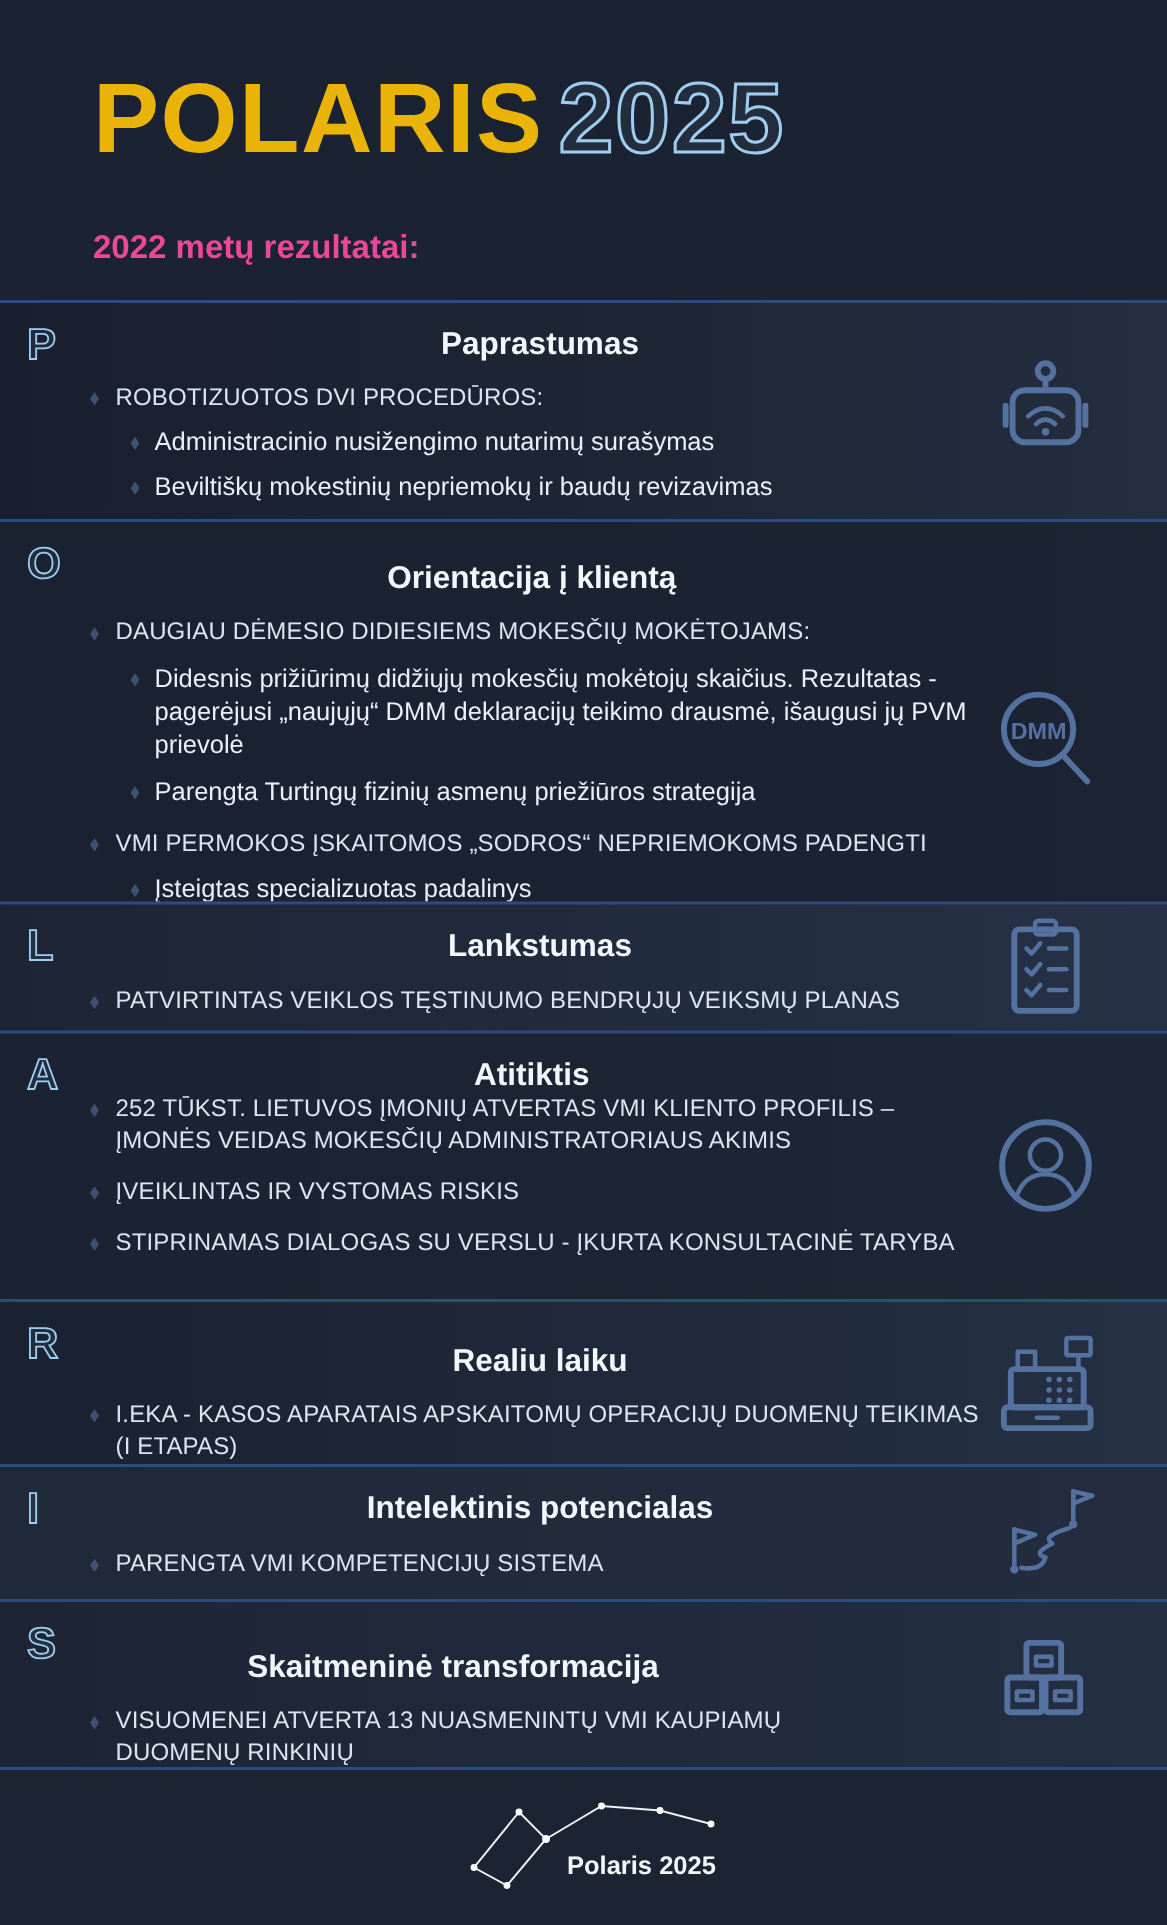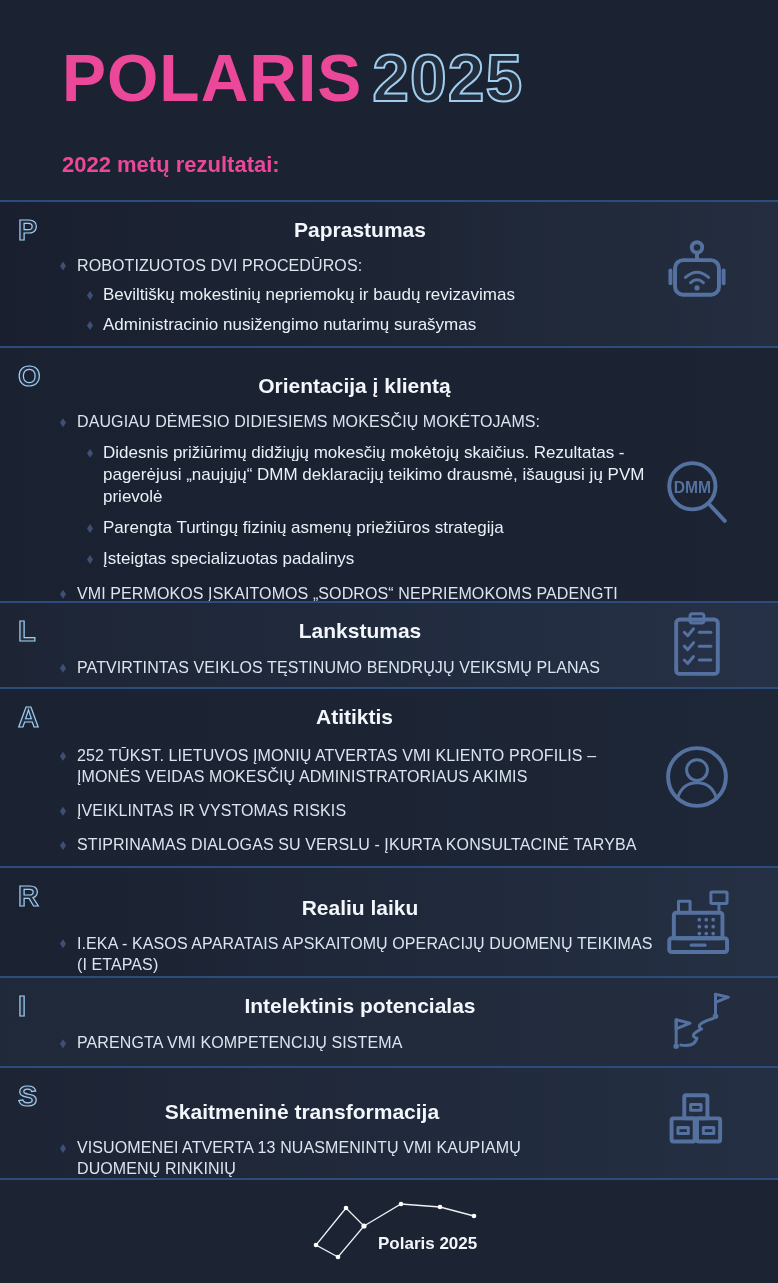--- a/index.html
+++ b/index.html
@@ -8,21 +8,21 @@
     background:#1b2231;
     font-family:"Liberation Sans","DejaVu Sans",sans-serif;
     overflow:hidden;
     -webkit-font-smoothing:antialiased;
   }
   .page{width:778px;height:1283px;display:flex;flex-direction:column;}
 
   
   .header{height:200px;box-sizing:border-box;position:relative;background:#1b2231;}
   .title{position:absolute;left:62px;top:40px;font-size:66px;font-weight:700;letter-spacing:1px;white-space:nowrap;}
-  .title .solid{color:#ec4899;}
+  .title .solid{color:#eab308;}
   .title .outline{
     color:rgba(169,214,245,0.06);
     -webkit-text-stroke:2px #9ecdef;
     margin-left:10px;
   }
   .subtitle{position:absolute;left:62px;top:152px;font-size:22px;font-weight:700;color:#ec4899;}
 
   
   .section{position:relative;box-sizing:border-box;border-top:2px solid #2d4c7e;overflow:hidden;}
   .sec-p{height:147px;background:linear-gradient(90deg,#191f2e 0%,#1e2636 55%,#242e40 100%);}
@@ -63,21 +63,21 @@
   .sec-p .content{padding-top:16px;}
   .sec-p .sec-heading{margin-bottom:13px;}
   .sec-p .item{margin-bottom:8px;}
   .sec-o .content{padding-top:26px;max-width:585px;}
   .sec-o .sec-heading{margin-bottom:13px;}
   .sec-o .item{margin-bottom:9px;}
   .sec-o .icon{top:57%;}
   .sec-l .content{padding-top:16px;}
   .sec-l .sec-heading{margin-bottom:14px;}
   .sec-a .content{padding-top:16px;max-width:585px;}
-  .sec-a .sec-heading{margin-bottom:16px;}
+  .sec-a .sec-heading{}
   .sec-a .item{margin-bottom:13px;}
   .sec-r .content{padding-top:28px;max-width:620px;}
   .sec-r .sec-heading{margin-bottom:13px;}
   .sec-i .content{padding-top:16px;}
   .sec-i .sec-heading{margin-bottom:14px;}
   .sec-s .content{padding-top:32px;max-width:480px;}
   .sec-s .sec-heading{margin-bottom:13px;}
 
   
   .footer{height:103px;position:relative;border-top:2px solid #2d4c7e;background:#1c2332;}
@@ -98,22 +98,22 @@
     </div>
     <div class="subtitle">2022 metų rezultatai:</div>
   </div>
 
   <div class="section sec-p">
     <div class="letter">P</div>
     <div class="content">
       <h2 class="sec-heading">Paprastumas</h2>
       <ul class="items">
         <li class="item lvl1"><span class="diamond"></span><span>ROBOTIZUOTOS DVI PROCEDŪROS:</span></li>
+        <li class="item lvl2"><span class="diamond"></span><span>Administracinio nusižengimo nutarimų surašymas</span></li>
         <li class="item lvl2"><span class="diamond"></span><span>Beviltiškų mokestinių nepriemokų ir baudų revizavimas</span></li>
-        <li class="item lvl2"><span class="diamond"></span><span>Administracinio nusižengimo nutarimų surašymas</span></li>
       </ul>
     </div>
     <div class="icon">
       <svg viewBox="0 0 64 64">
         <circle class="ic-stroke" cx="32" cy="9" r="4.5"></circle>
         <line class="ic-stroke" x1="32" y1="13.5" x2="32" y2="20"></line>
         <rect class="ic-stroke" x="13" y="20" width="38" height="30" rx="7"></rect>
         <line class="ic-stroke" x1="9" y1="29" x2="9" y2="40"></line>
         <line class="ic-stroke" x1="55" y1="29" x2="55" y2="40"></line>
         <path class="ic-stroke-thin" d="M22 35 q10 -9 20 0"></path>
@@ -124,22 +124,22 @@
   </div>
 
   <div class="section sec-o">
     <div class="letter">O</div>
     <div class="content">
       <h2 class="sec-heading">Orientacija į klientą</h2>
       <ul class="items">
         <li class="item lvl1"><span class="diamond"></span><span>DAUGIAU DĖMESIO DIDIESIEMS MOKESČIŲ MOKĖTOJAMS:</span></li>
         <li class="item lvl2"><span class="diamond"></span><span>Didesnis prižiūrimų didžiųjų mokesčių mokėtojų skaičius. Rezultatas - pagerėjusi „naujųjų“ DMM deklaracijų teikimo drausmė, išaugusi jų PVM prievolė</span></li>
         <li class="item lvl2"><span class="diamond"></span><span>Parengta Turtingų fizinių asmenų priežiūros strategija</span></li>
+        <li class="item lvl1" style="margin-top:13px;"><span class="diamond"></span><span>VMI PERMOKOS ĮSKAITOMOS „SODROS“ NEPRIEMOKOMS PADENGTI</span></li>
         <li class="item lvl2"><span class="diamond"></span><span>Įsteigtas specializuotas padalinys</span></li>
-        <li class="item lvl1" style="margin-top:13px;"><span class="diamond"></span><span>VMI PERMOKOS ĮSKAITOMOS „SODROS“ NEPRIEMOKOMS PADENGTI</span></li>
       </ul>
     </div>
     <div class="icon">
       <svg viewBox="0 0 64 64">
         <circle class="ic-stroke" cx="28" cy="27" r="20"></circle>
         <line class="ic-stroke" stroke-width="5" x1="43" y1="43" x2="56" y2="57"></line>
         <text class="ic-text" x="28" y="32.5" font-size="13.5" text-anchor="middle">DMM</text>
       </svg>
     </div>
   </div>

